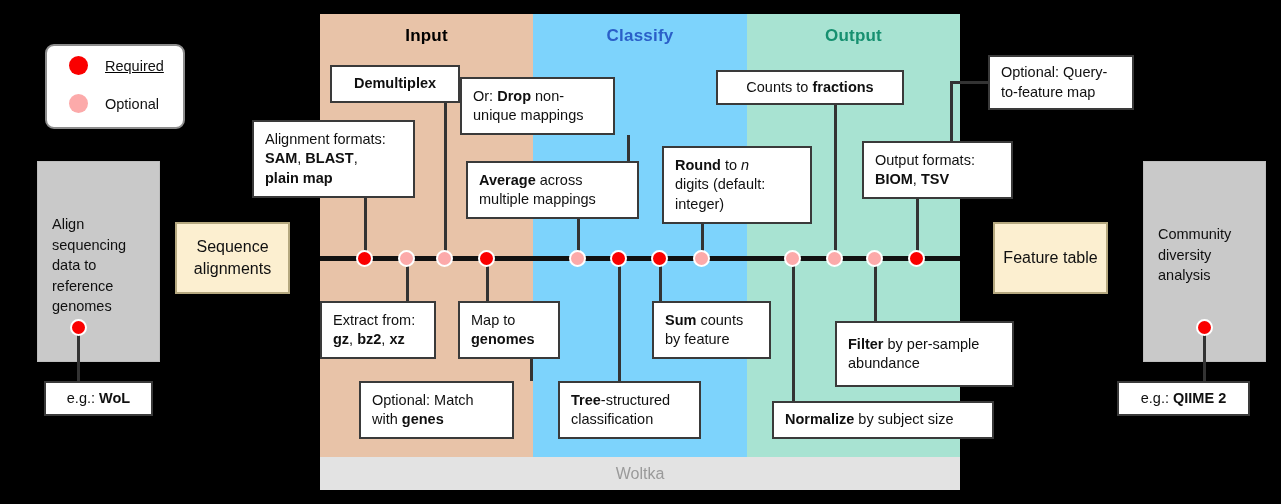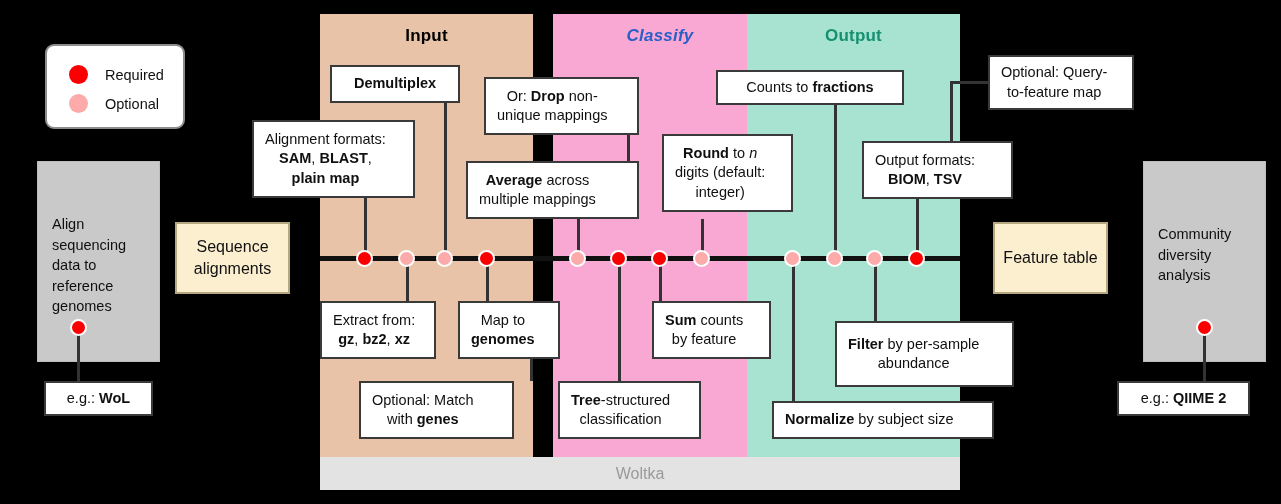--- a/index.html
+++ b/index.html
@@ -6,21 +6,21 @@
   body{width:1281px;height:504px;font-family:"Liberation Sans",sans-serif;}
   #stage{position:relative;width:1281px;height:504px;overflow:hidden;background:#000;}
 
   
   .panel{position:absolute;top:14px;height:443px;}
   .panel .ptitle{
     position:absolute;top:12px;left:0;right:0;text-align:center;
     font-size:17px;font-weight:bold;letter-spacing:.2px;
   }
   #panel-input{left:320px;width:213px;background:#e8c3a8;}
-  #panel-classify{left:553px;width:214px;background:#f9a8d4;font-style:italic;}
+  #panel-classify{left:533px;width:214px;background:#7dd3fc;}
   #panel-output{left:747px;width:213px;background:#a8e3d2;}
 
   #footer-bar{
     position:absolute;left:320px;top:457px;width:640px;height:33px;background:#e3e3e3;
     display:flex;align-items:center;justify-content:center;
   }
   #footer-bar span{font-size:16px;font-weight:normal;color:#9a9a9a;}
 
   
   #mainline{position:absolute;left:320px;top:256px;width:640px;height:5px;background:#111;}
@@ -37,21 +37,21 @@
   .conn{position:absolute;background:#333;width:3px;z-index:4;}
   .conn-h{position:absolute;background:#333;height:3px;z-index:4;}
 
   
   .box{
     position:absolute;background:#fff;border:2px solid #3a3a3a;
     box-sizing:border-box;display:flex;align-items:center;
     font-size:14.5px;color:#101010;line-height:1.33;z-index:5;
   }
   .box.center{justify-content:center;text-align:center;}
-  .box.left{justify-content:flex-start;text-align:center;padding-left:11px;padding-right:8px;}
+  .box.left{justify-content:flex-start;text-align:left;padding-left:11px;padding-right:8px;}
   .box b{font-weight:bold;}
   .box i{font-style:italic;}
 
   
   .greybox{
     position:absolute;background:#c9c9c9;border:1px solid #bdbdbd;box-sizing:border-box;
     font-size:14.5px;color:#101010;line-height:1.42;padding:52px 14px 0 14px;z-index:3;
   }
 
   
@@ -61,21 +61,21 @@
     font-size:16px;color:#101010;line-height:1.35;z-index:5;
   }
 
   
   #legend{
     position:absolute;left:45px;top:44px;width:140px;height:85px;
     background:#fff;border:2.5px solid #8c8c8c;border-radius:9px;box-sizing:border-box;
     z-index:7;
   }
   .legend-row{position:absolute;left:22px;display:flex;align-items:center;gap:17px;}
-  #legend-row-required{top:19px;}
+  #legend-row-required{top:10px;text-decoration:underline;}
   #legend-row-optional{top:48px;}
   .legend-dot{width:19px;height:19px;border-radius:50%;display:block;}
   .legend-label{font-size:14.5px;color:#101010;}
 </style>
 </head>
 <body>
 
 <div id="stage">
 
   <div class="panel" id="panel-input">
@@ -133,31 +133,31 @@
   <div class="box center" style="left:330px;top:65px;width:130px;height:38px;">
     <b>Demultiplex</b>
   </div>
   <div class="conn" style="left:444px;top:103px;height:153px;"></div>
 
   <div class="box left" style="left:252px;top:120px;width:163px;height:78px;">
     <span>Alignment formats:<br><b>SAM</b>, <b>BLAST</b>,<br><b>plain map</b></span>
   </div>
   <div class="conn" style="left:364px;top:198px;height:58px;"></div>
 
-  <div class="box left" style="left:484px;top:77px;width:155px;height:58px;">
+  <div class="box left" style="left:460px;top:77px;width:155px;height:58px;">
     <span>Or: <b>Drop</b> non-<br>unique mappings</span>
   </div>
   <div class="conn" style="left:627px;top:135px;height:26px;"></div>
 
   <div class="box left" style="left:466px;top:161px;width:173px;height:58px;">
     <span><b>Average</b> across<br>multiple mappings</span>
   </div>
   <div class="conn" style="left:577px;top:219px;height:37px;"></div>
 
-  <div class="box left" style="left:662px;top:134px;width:131px;height:78px;">
+  <div class="box left" style="left:662px;top:146px;width:150px;height:78px;">
     <span><b>Round</b> to <i>n</i><br>digits (default:<br>integer)</span>
   </div>
   <div class="conn" style="left:701px;top:219px;height:37px;"></div>
 
   <div class="box center" style="left:716px;top:70px;width:188px;height:35px;">
     <span>Counts to <b>fractions</b></span>
   </div>
   <div class="conn" style="left:834px;top:105px;height:151px;"></div>
 
   <div class="box left" style="left:862px;top:141px;width:151px;height:58px;">

